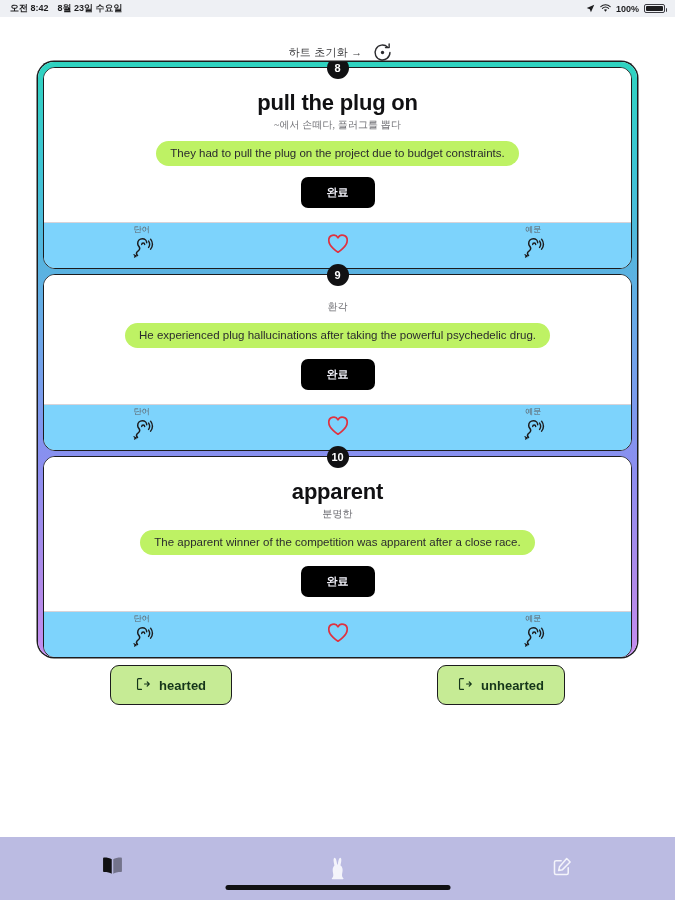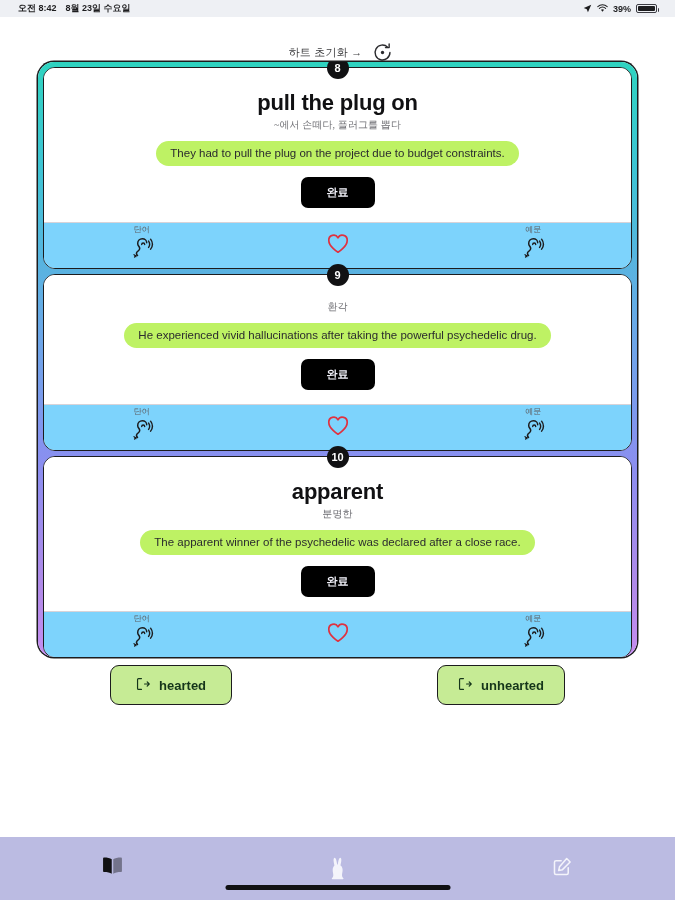--- a/index.html
+++ b/index.html
@@ -9,21 +9,21 @@
     background: #ffffff;
     overflow: hidden;
   }
   .screen { position: relative; width: 675px; height: 900px; background:#ffffff; }
 
   
   .statusbar {
     height: 17px; width: 100%;
     background: #eef0f4;
     display: flex; align-items: center;
-    padding: 0 18px;
+    padding: 0 10px;
     font-size: 9px; color: #1d1d1f;
     font-weight: 600;
   }
   .sb-left { display: flex; align-items: center; gap: 9px; }
   .sb-spacer { flex: 1; }
   .sb-right { display: flex; align-items: center; gap: 5px; }
   .sb-icon { display:inline-flex; align-items:center; }
   .batt {
     width: 21px; height: 9px; border: 1px solid #3c3c43; border-radius: 2px;
     position: relative; display:inline-block;
@@ -164,21 +164,21 @@
             <path d="M11 1 1 5.4l4 1.6 1.6 4z" fill="#1d1d1f"></path>
           </svg>
       </span>
       <span class="sb-icon">
         <svg width="11" height="9" viewBox="0 0 14 11">
             <path d="M7 9.6 9 7.1a3.2 3.2 0 0 0-4 0z" fill="#1d1d1f"></path>
             <path d="M1 3.1a9 9 0 0 1 12 0" stroke="#1d1d1f" stroke-width="1.3" fill="none" stroke-linecap="round"></path>
             <path d="M3 5.4a6 6 0 0 1 8 0" stroke="#1d1d1f" stroke-width="1.3" fill="none" stroke-linecap="round"></path>
           </svg>
       </span>
-      <span>39%</span>
+      <span>100%</span>
       <span class="batt">
           <i></i>
         </span>
     </div>
   </div>
 
   <div class="reset-row">
     <span class="reset-label">하트 초기화 →</span>
     <span class="reset-btn">
       <svg width="21" height="21" viewBox="0 0 24 24">
@@ -230,21 +230,21 @@
                 </svg>
             </span>
           </div>
         </div>
       </div>
 
       <div class="card">
         <div class="card-badge">9</div>
         <div class="card-body">
           <div class="meaning">환각</div>
-          <div class="example">He experienced vivid hallucinations after taking the powerful psychedelic drug.</div>
+          <div class="example">He experienced plug hallucinations after taking the powerful psychedelic drug.</div>
           <button class="done-btn">완료</button>
         </div>
         <div class="card-foot">
           <div class="foot-cell">
             <span class="foot-label">단어</span>
             <span class="ear-icon">
               <svg width="24" height="24" viewBox="0 0 24 24">
                   <path d="M7.5 20.5c-1.2-1.2-1.2-2.6-.4-3.6.9-1.1 2.6-1.6 2.6-3.4 0-2.1-2-2.4-2-5.1A4.6 4.6 0 0 1 12.3 3.8c2.7 0 4.4 1.9 4.4 4" stroke="#1c1c1e" stroke-width="1.5" fill="none" stroke-linecap="round"></path>
                   <path d="M11.7 9.6c0-.9.7-1.6 1.5-1.6s1.5.7 1.5 1.6" stroke="#1c1c1e" stroke-width="1.4" fill="none" stroke-linecap="round"></path>
                   <path d="M18.6 6.1a5.6 5.6 0 0 1 0 6.3M20.6 4.2a8.4 8.4 0 0 1 0 10" stroke="#1c1c1e" stroke-width="1.4" fill="none" stroke-linecap="round"></path>
@@ -271,21 +271,21 @@
             </span>
           </div>
         </div>
       </div>
 
       <div class="card">
         <div class="card-badge">10</div>
         <div class="card-body">
           <div class="term">apparent</div>
           <div class="meaning">분명한</div>
-          <div class="example">The apparent winner of the psychedelic was declared after a close race.</div>
+          <div class="example">The apparent winner of the competition was apparent after a close race.</div>
           <button class="done-btn">완료</button>
         </div>
         <div class="card-foot">
           <div class="foot-cell">
             <span class="foot-label">단어</span>
             <span class="ear-icon">
               <svg width="24" height="24" viewBox="0 0 24 24">
                   <path d="M7.5 20.5c-1.2-1.2-1.2-2.6-.4-3.6.9-1.1 2.6-1.6 2.6-3.4 0-2.1-2-2.4-2-5.1A4.6 4.6 0 0 1 12.3 3.8c2.7 0 4.4 1.9 4.4 4" stroke="#1c1c1e" stroke-width="1.5" fill="none" stroke-linecap="round"></path>
                   <path d="M11.7 9.6c0-.9.7-1.6 1.5-1.6s1.5.7 1.5 1.6" stroke="#1c1c1e" stroke-width="1.4" fill="none" stroke-linecap="round"></path>
                   <path d="M18.6 6.1a5.6 5.6 0 0 1 0 6.3M20.6 4.2a8.4 8.4 0 0 1 0 10" stroke="#1c1c1e" stroke-width="1.4" fill="none" stroke-linecap="round"></path>

